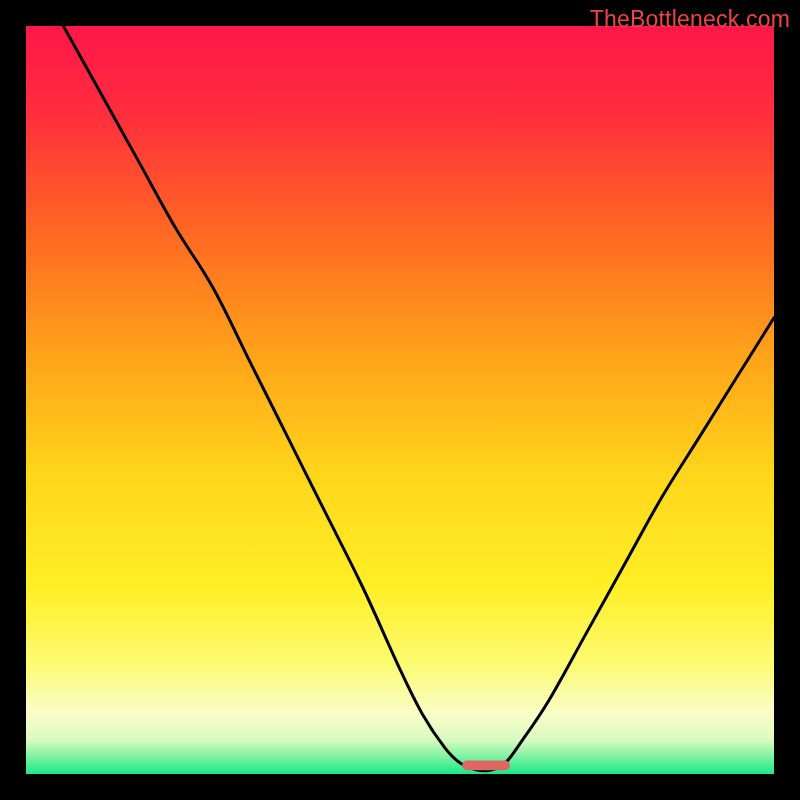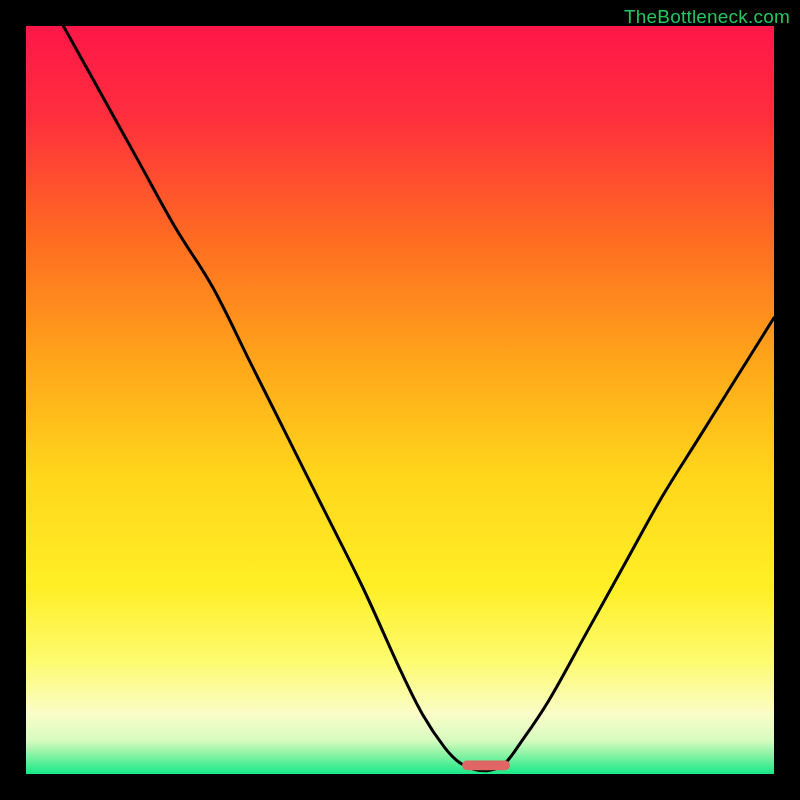--- a/index.html
+++ b/index.html
@@ -23,22 +23,22 @@
     position: absolute;
     left: 0;
     top: 0;
     width: 748px;
     height: 748px;
   }
   .watermark {
     position: absolute;
     top: 6px;
     right: 10px;
-    color: #22c55e;
-    font-size: 19px;
+    color: #ef4444;
+    font-size: 23px;
     font-weight: 400;
     letter-spacing: 0.2px;
     font-family: Arial, Helvetica, sans-serif;
   }
 </style>
 </head>
 <body>
 
 <div class="frame">
   <svg class="plot" viewBox="0 0 748 748" preserveAspectRatio="none">

